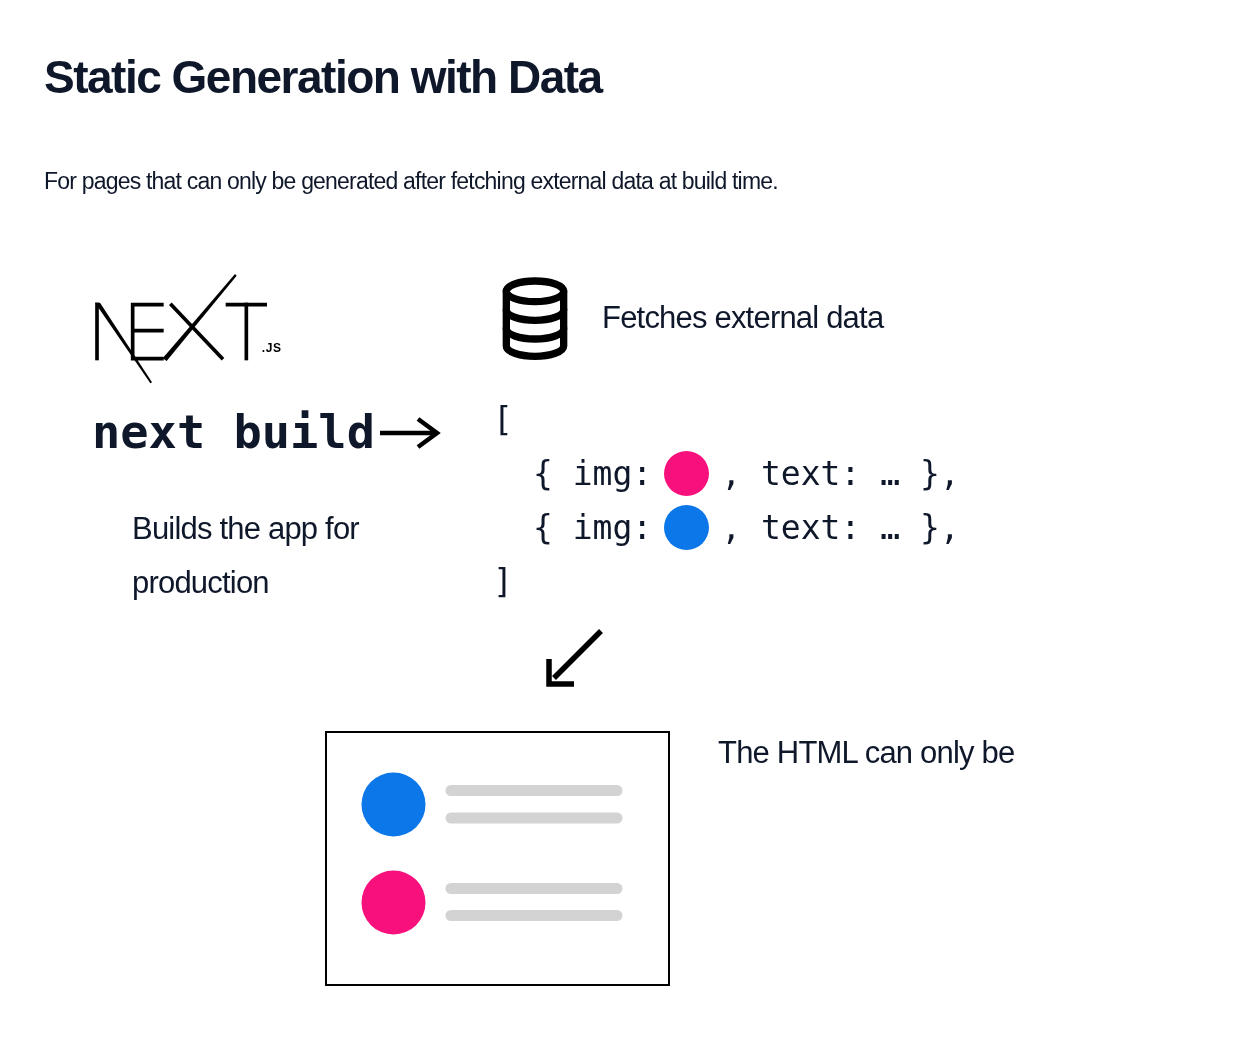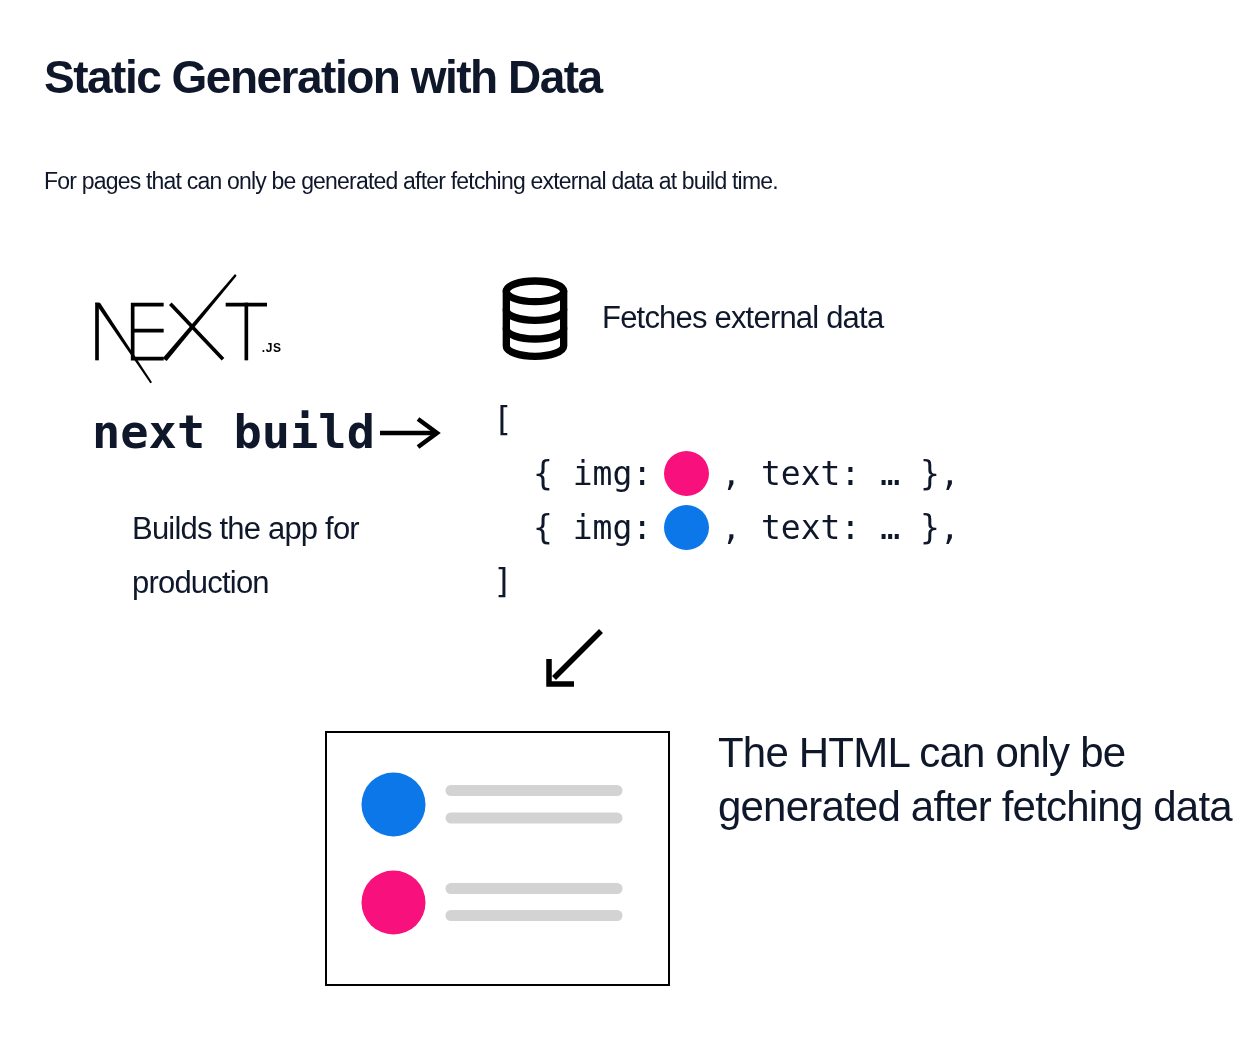--- a/index.html
+++ b/index.html
@@ -39,21 +39,21 @@
   .code-row.indent { padding-left:40px;justify-content:space-between; }
   .code-dot { flex:none; margin:0 12px 0 12px; display:block; }
   .arrow-diag { position:absolute; left:541px; top:624px; }
   .result-box {
     position:absolute; left:325px; top:731px; width:341px; height:251px;
     border:2.5px solid #000; background:#fff;
   }
   .result-box svg { display:block; width:100%; height:100%; }
   .result-caption {
     position:absolute; left:718px; top:726px;
-    font-size:42px; letter-spacing:-0.8px; line-height:54px;
+    font-size:31px; letter-spacing:-0.8px; line-height:54px;
   }
 </style>
 </head>
 <body>
 
 <div class="canvas">
 
   <h1 class="title">Static Generation with Data</h1>
 
   <p class="subtitle">For pages that can only be generated after fetching external data at build time.</p>
@@ -125,16 +125,15 @@
       <circle cx="66.5" cy="169.5" r="32" fill="#F8117C"></circle>
       <rect x="118.5" y="52" width="177" height="11" rx="5.5" fill="#D3D3D3"></rect>
       <rect x="118.5" y="79.5" width="177" height="11" rx="5.5" fill="#D3D3D3"></rect>
       <rect x="118.5" y="150" width="177" height="11" rx="5.5" fill="#D3D3D3"></rect>
       <rect x="118.5" y="177" width="177" height="11" rx="5.5" fill="#D3D3D3"></rect>
     </svg>
   </div>
 
   <div class="result-caption">
     <div>The HTML can only be</div>
-    <div>generated after fetching data</div>
   </div>
 
 </div>
 
 </body></html>

